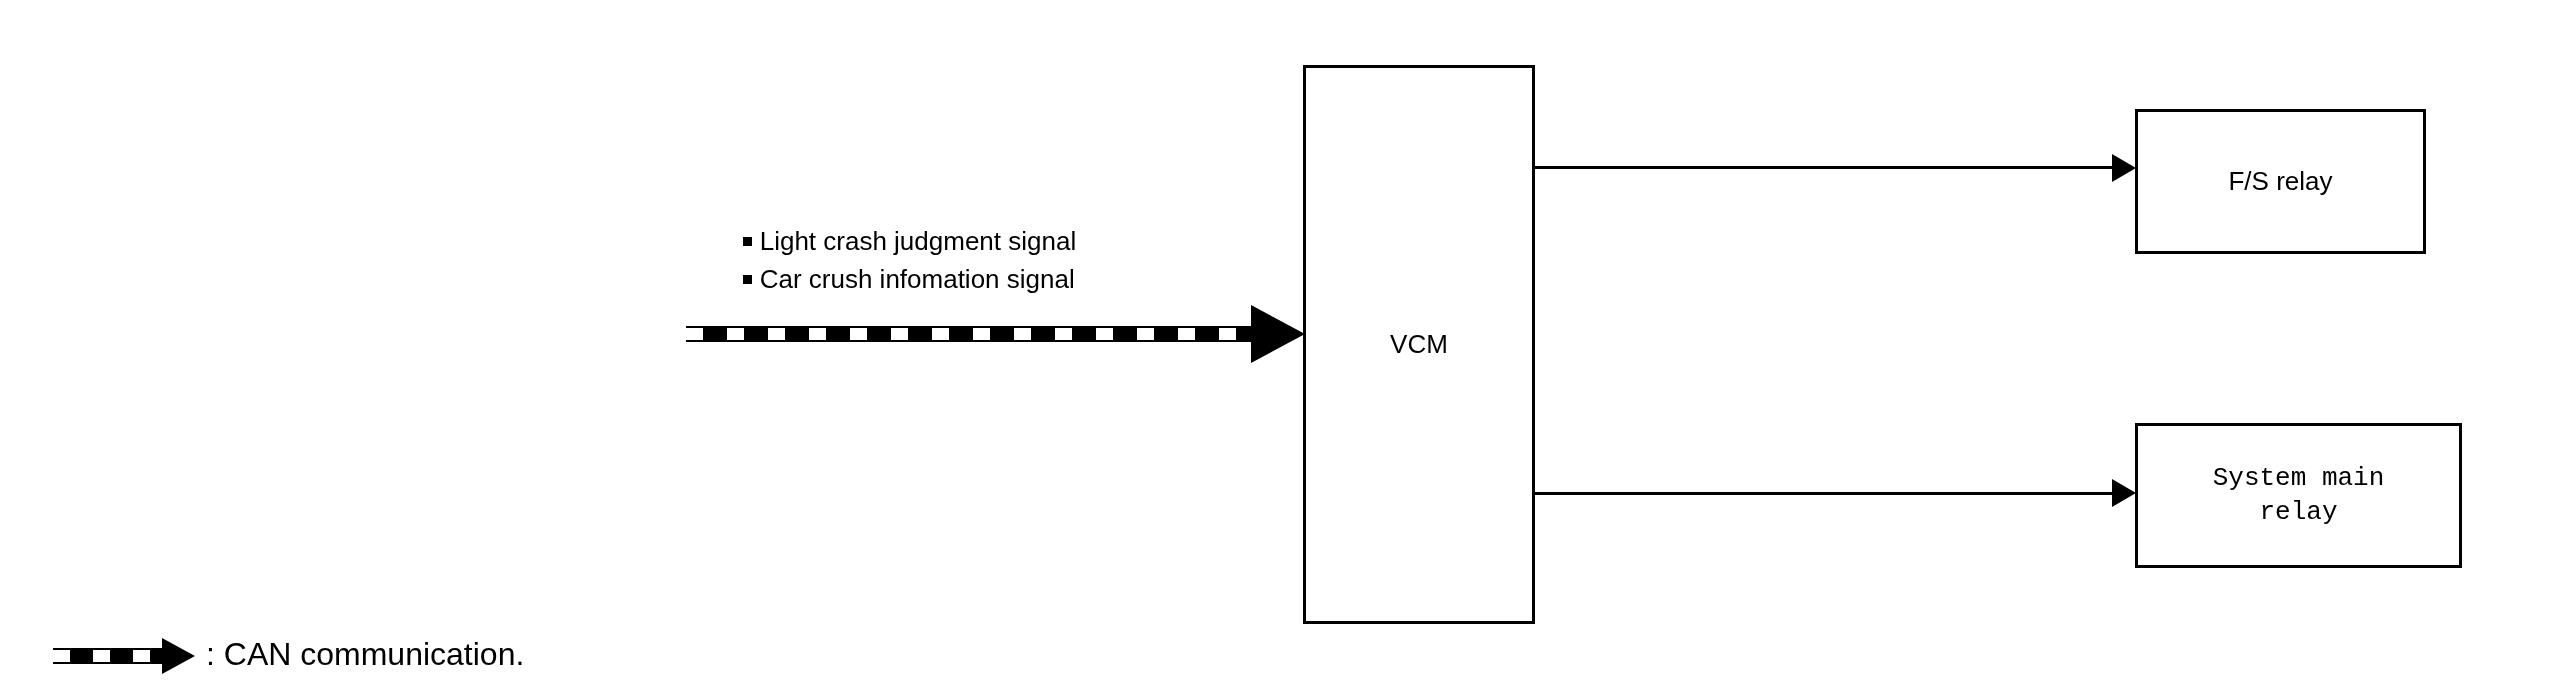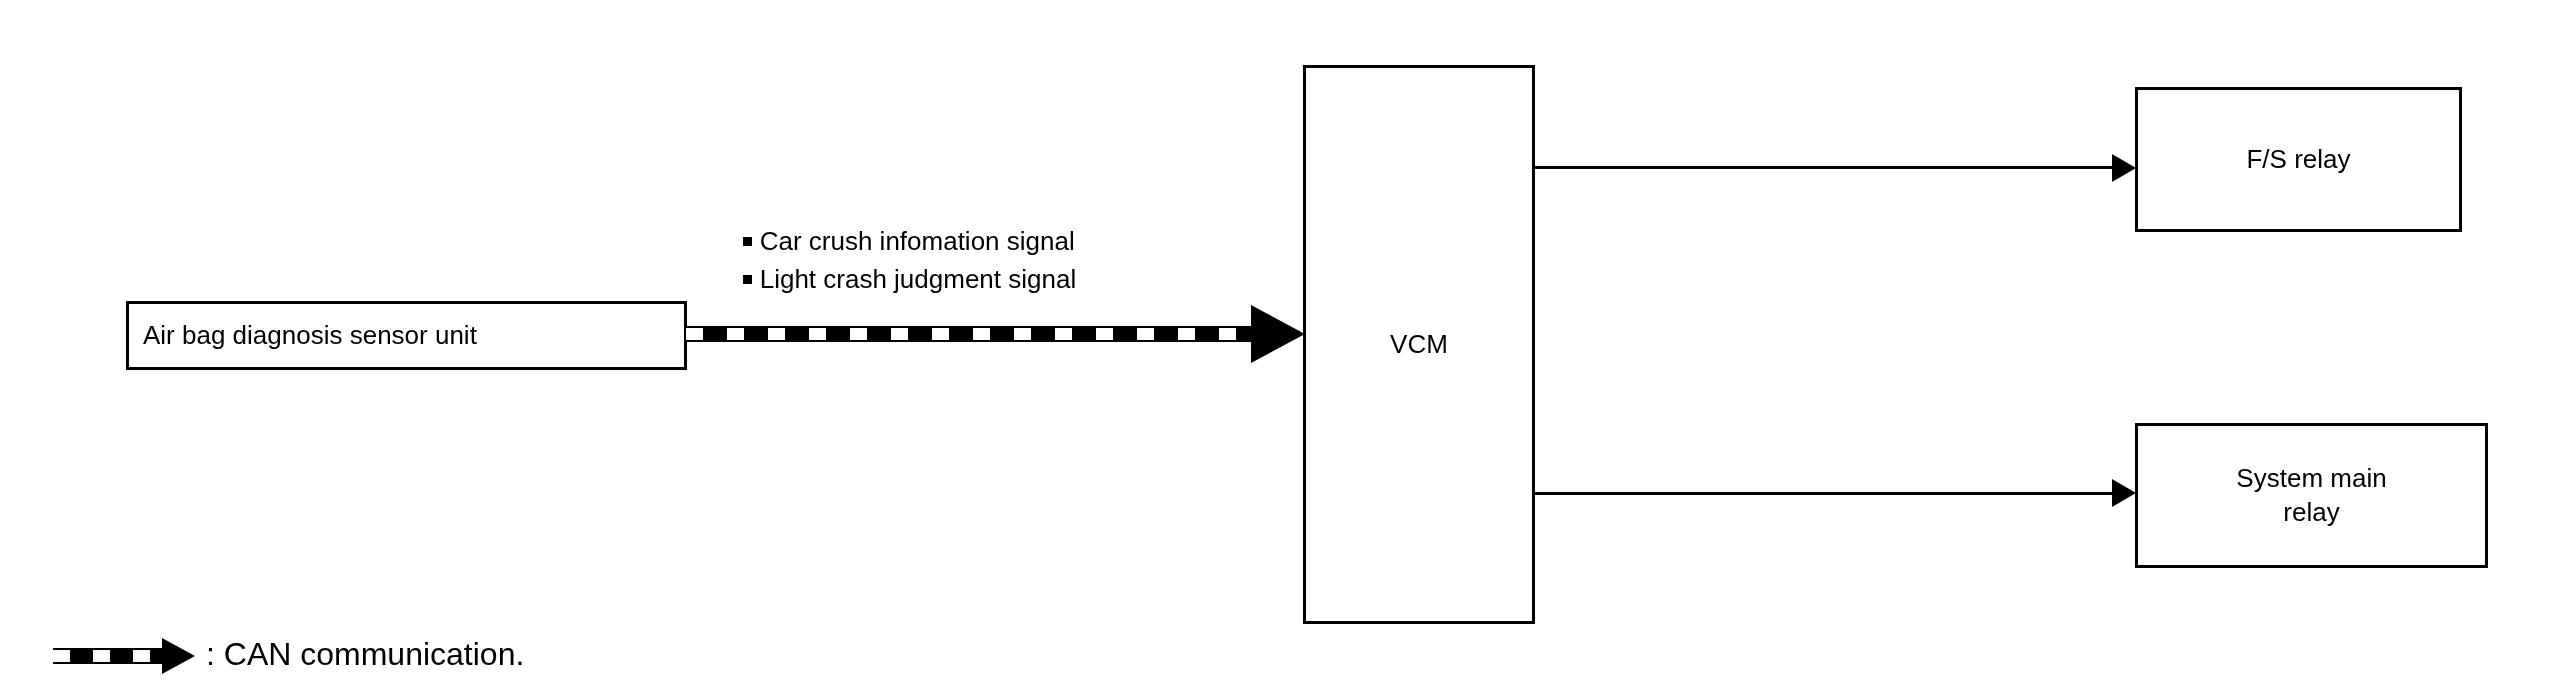--- a/index.html
+++ b/index.html
@@ -57,32 +57,33 @@
     top: 45px;
     width: 232px;
     height: 559px;
     font-size: 26px;
     margin-top: 20px;
   }
 
   
   #fs-relay-box {
     left: 2135px;
-    top: 87px;
-    width: 327px;
+    top: 109px;
+    width: 291px;
     height: 145px;
     font-size: 26px;
   }
 
   #system-main-relay-box {
     left: 2135px;
     top: 423px;
-    width: 353px;
+    width: 327px;
     height: 145px;
     font-size: 26px;
+    font-family: Liberation Mono, monospace;
   }
 
   
   
   .can-bar {
     position: absolute;
     background-color: #000000;
     background-image:
       linear-gradient(to right,
         #ffffff 0px, #ffffff 17px,
@@ -211,33 +212,30 @@
     line-height: 36px;
     white-space: nowrap;
     color: #000000;
   }
 </style>
 </head>
 <body>
 
 <div id="canvas">
 
-  <div class="block" id="sensor-box">
-    <span class="block-label">Air bag diagnosis sensor unit</span>
-  </div>
 
   <div class="can-bar" id="can-main-bar"></div>
   <div class="can-arrowhead" id="can-main-arrowhead"></div>
 
   <div id="signal-labels">
     <span class="signal-line">
-      <span class="signal-bullet"></span><span>Car crush infomation signal</span>
+      <span class="signal-bullet"></span><span>Light crash judgment signal</span>
     </span>
     <span class="signal-line">
-      <span class="signal-bullet"></span><span>Light crash judgment signal</span>
+      <span class="signal-bullet"></span><span>Car crush infomation signal</span>
     </span>
   </div>
 
   <div class="block" id="vcm-box">
     <span class="block-label">VCM</span>
   </div>
 
   <div class="solid-line" id="fs-line"></div>
   <div class="solid-arrowhead" id="fs-head"></div>
 

